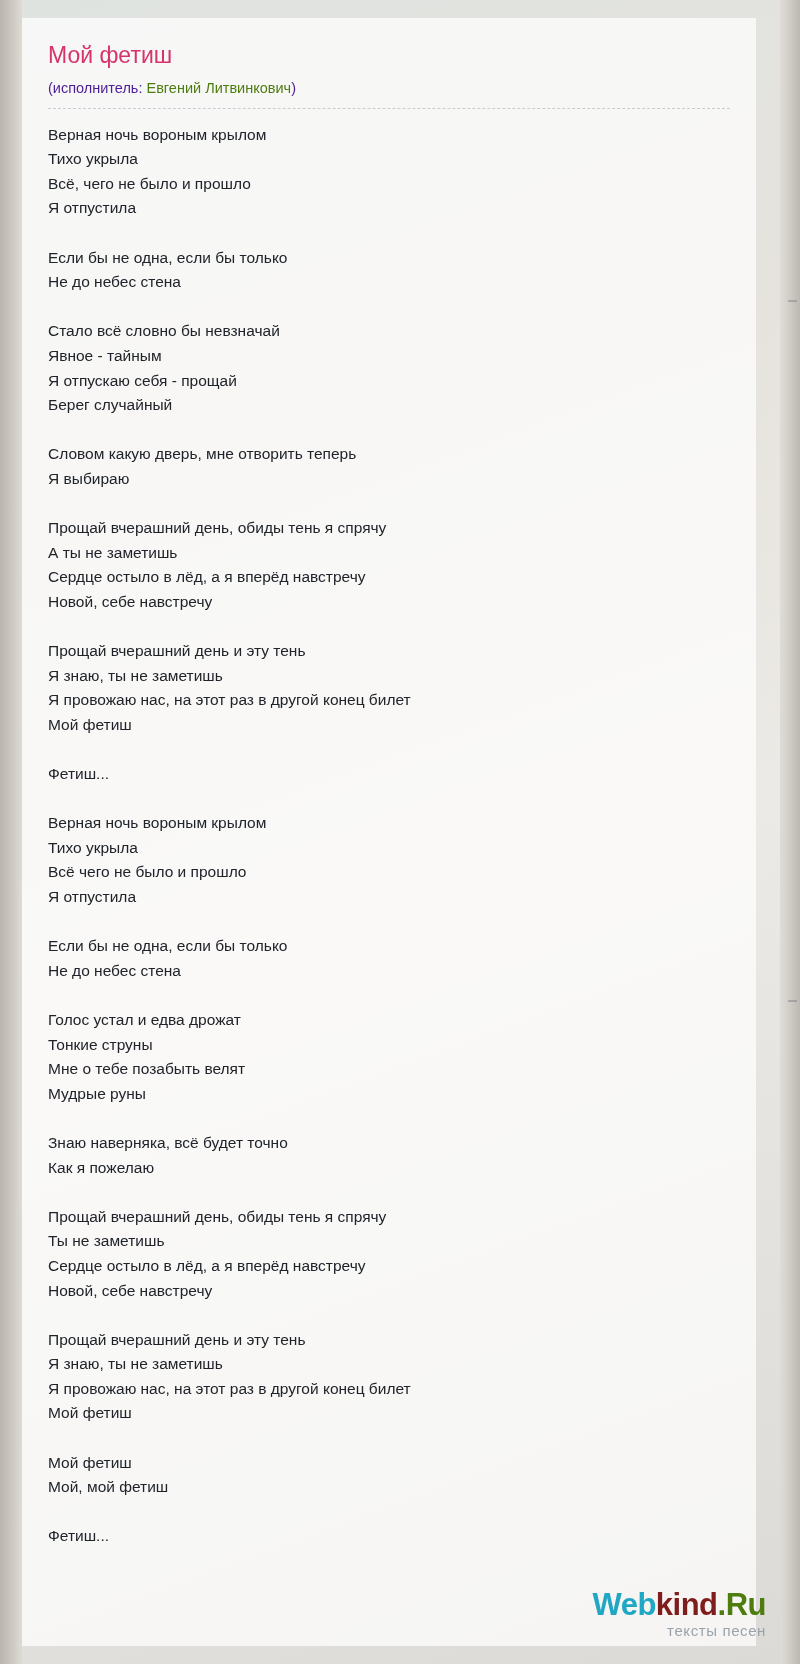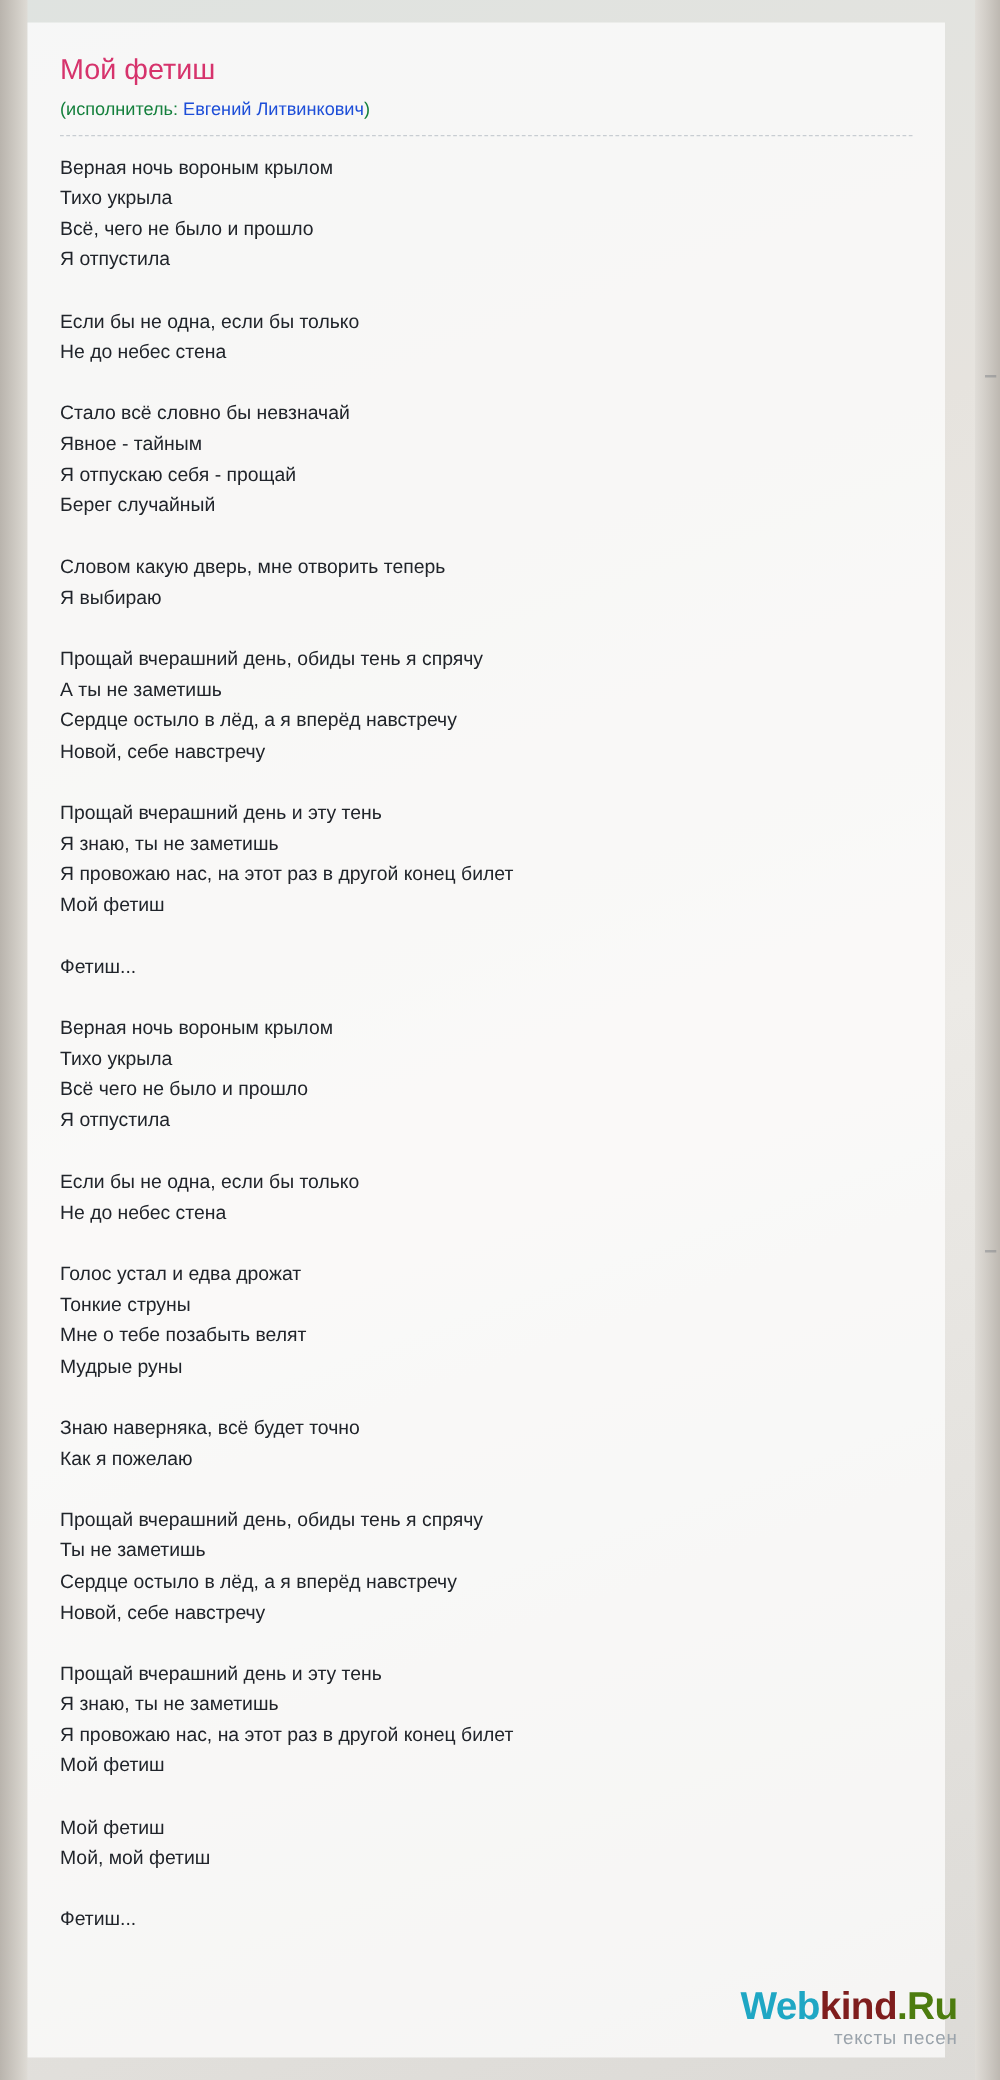--- a/index.html
+++ b/index.html
@@ -55,23 +55,23 @@
     font-weight: normal;
   }
 
   .artist-line {
     font-size: 14.5px;
     color: #3d3d3d;
     padding-bottom: 12px;
     border-bottom: 1px dashed #c8cdd2;
     margin-bottom: 14px;
   }
-  .artist-line .paren { color: #15803d; }
+  .artist-line .paren { color: #4c1d95; }
   .artist-link {
-    color: #1d4ed8;
+    color: #4d7c0f;
     text-decoration: none;
   }
 
   .lyrics {
     font-size: 15.5px;
     line-height: 24.6px;
     color: #20242a;
     white-space: pre-wrap;
     word-wrap: break-word;
   }

